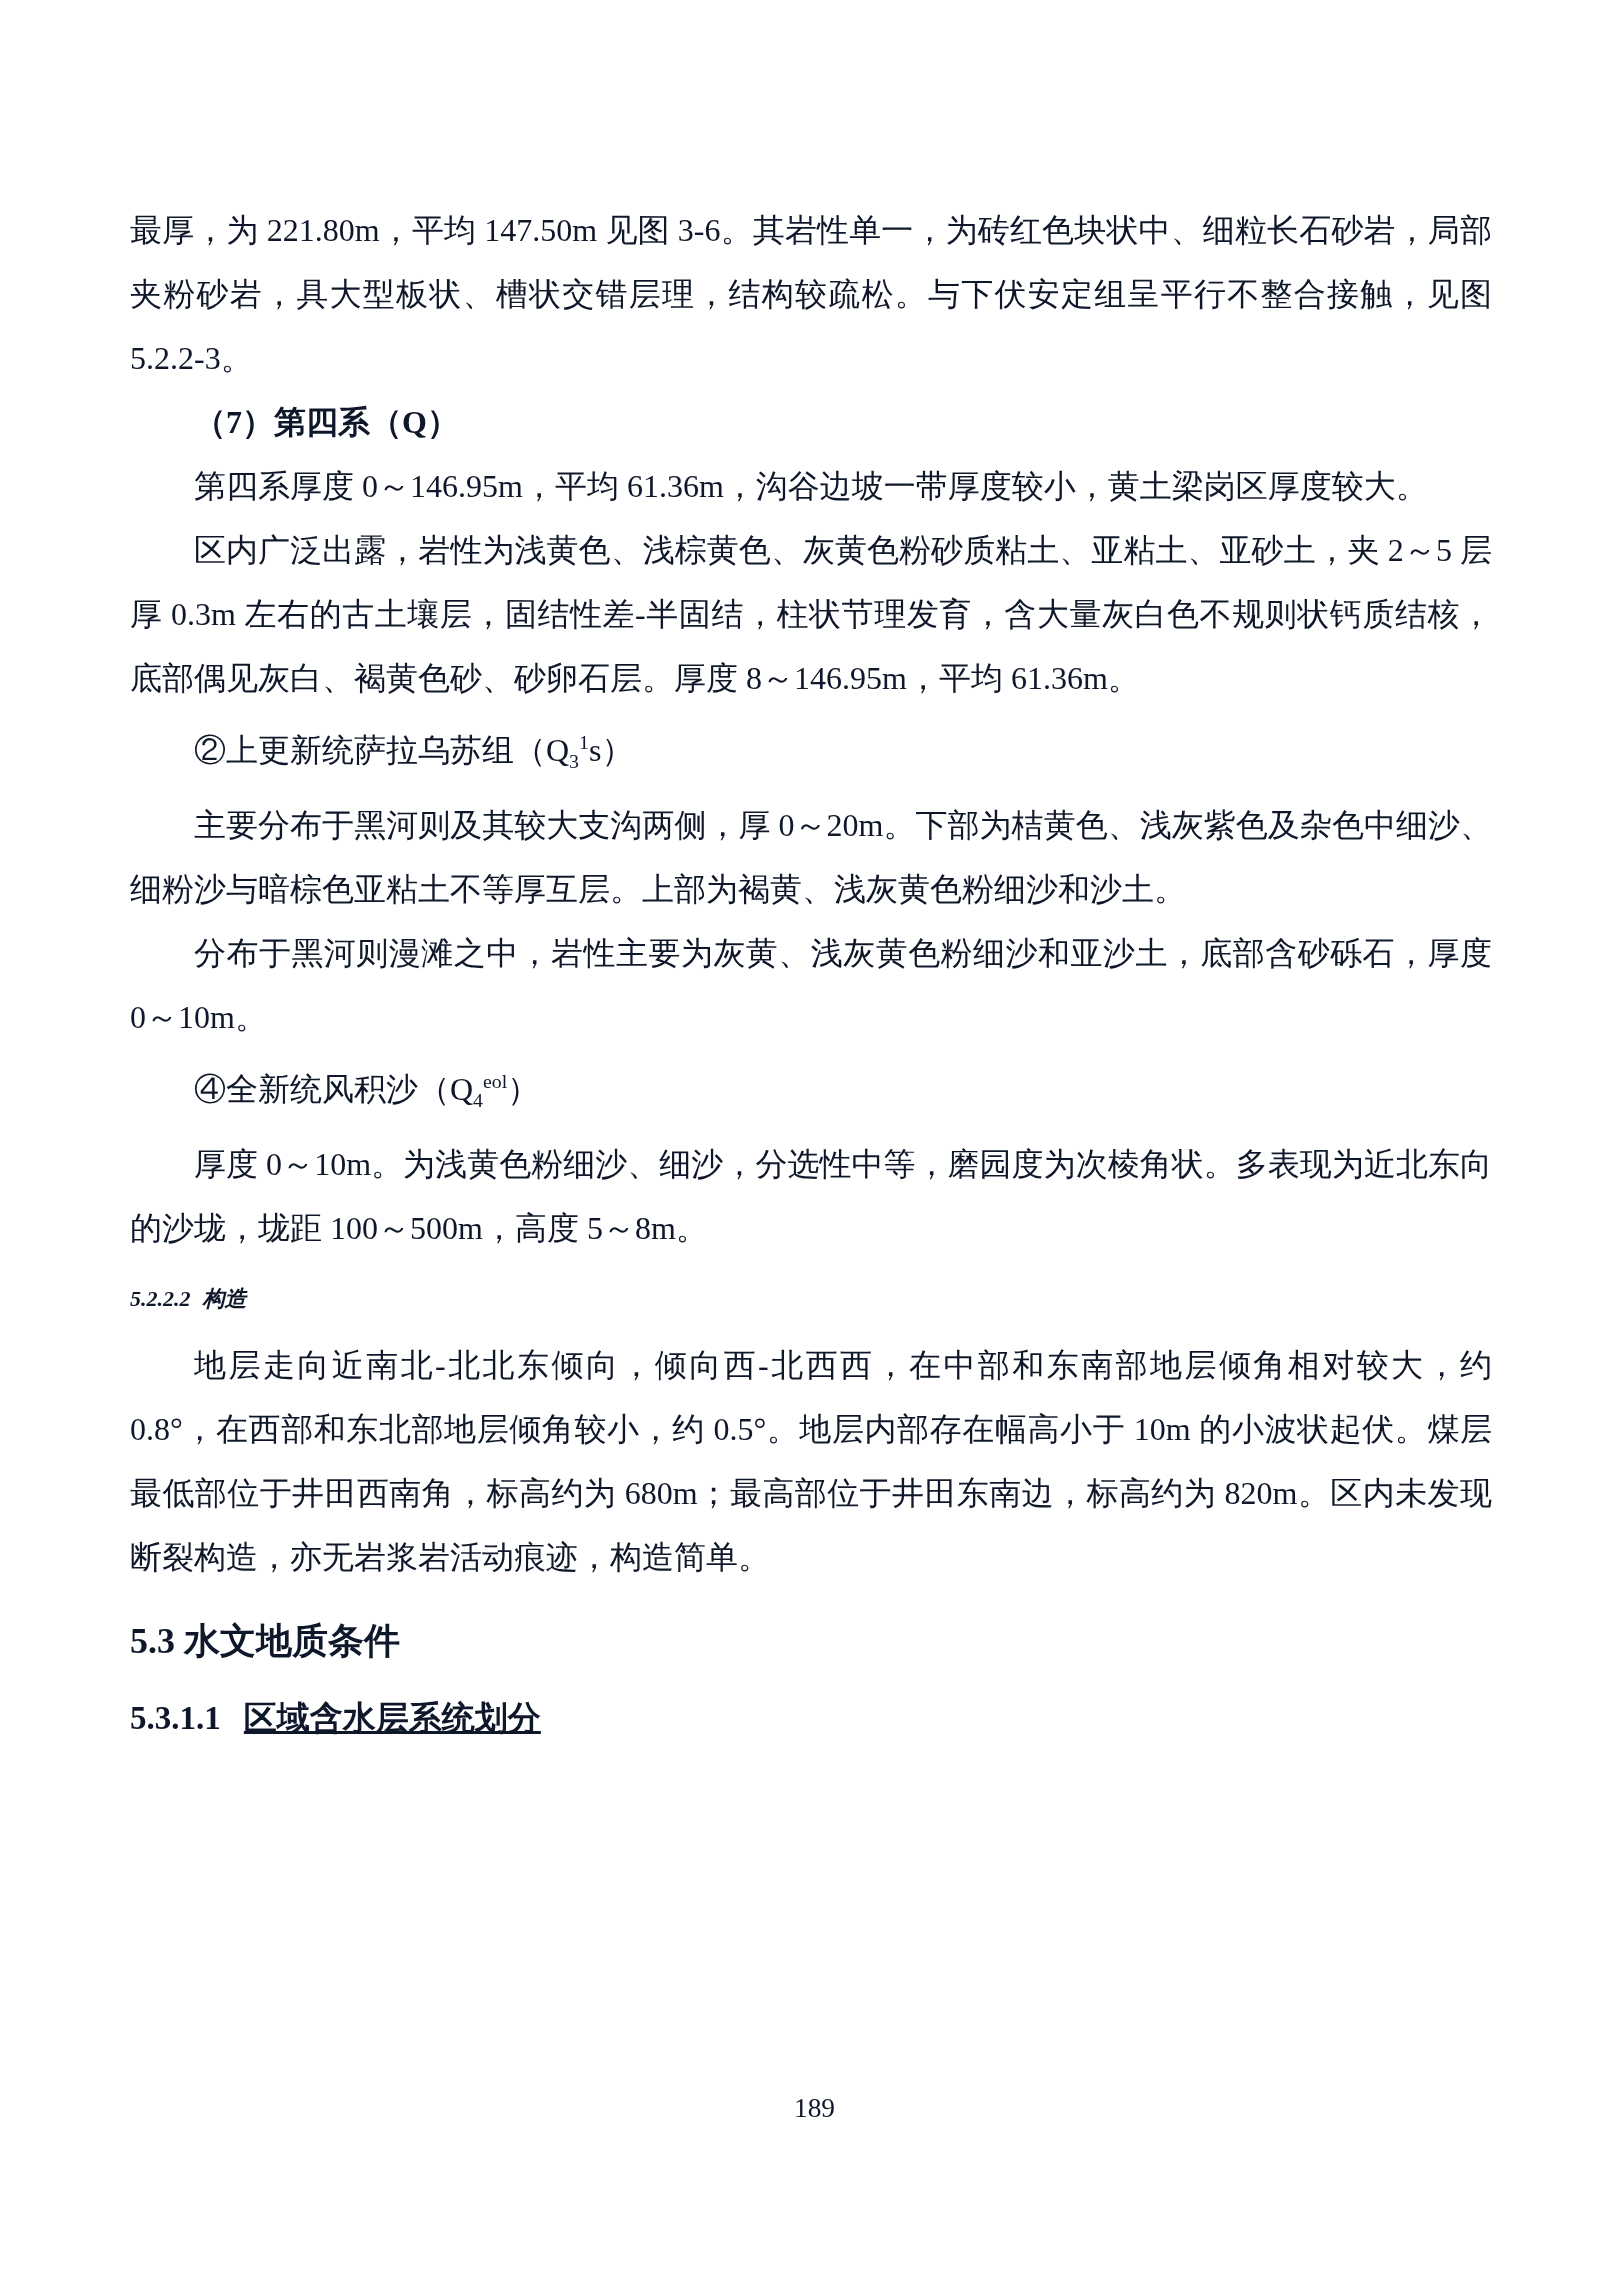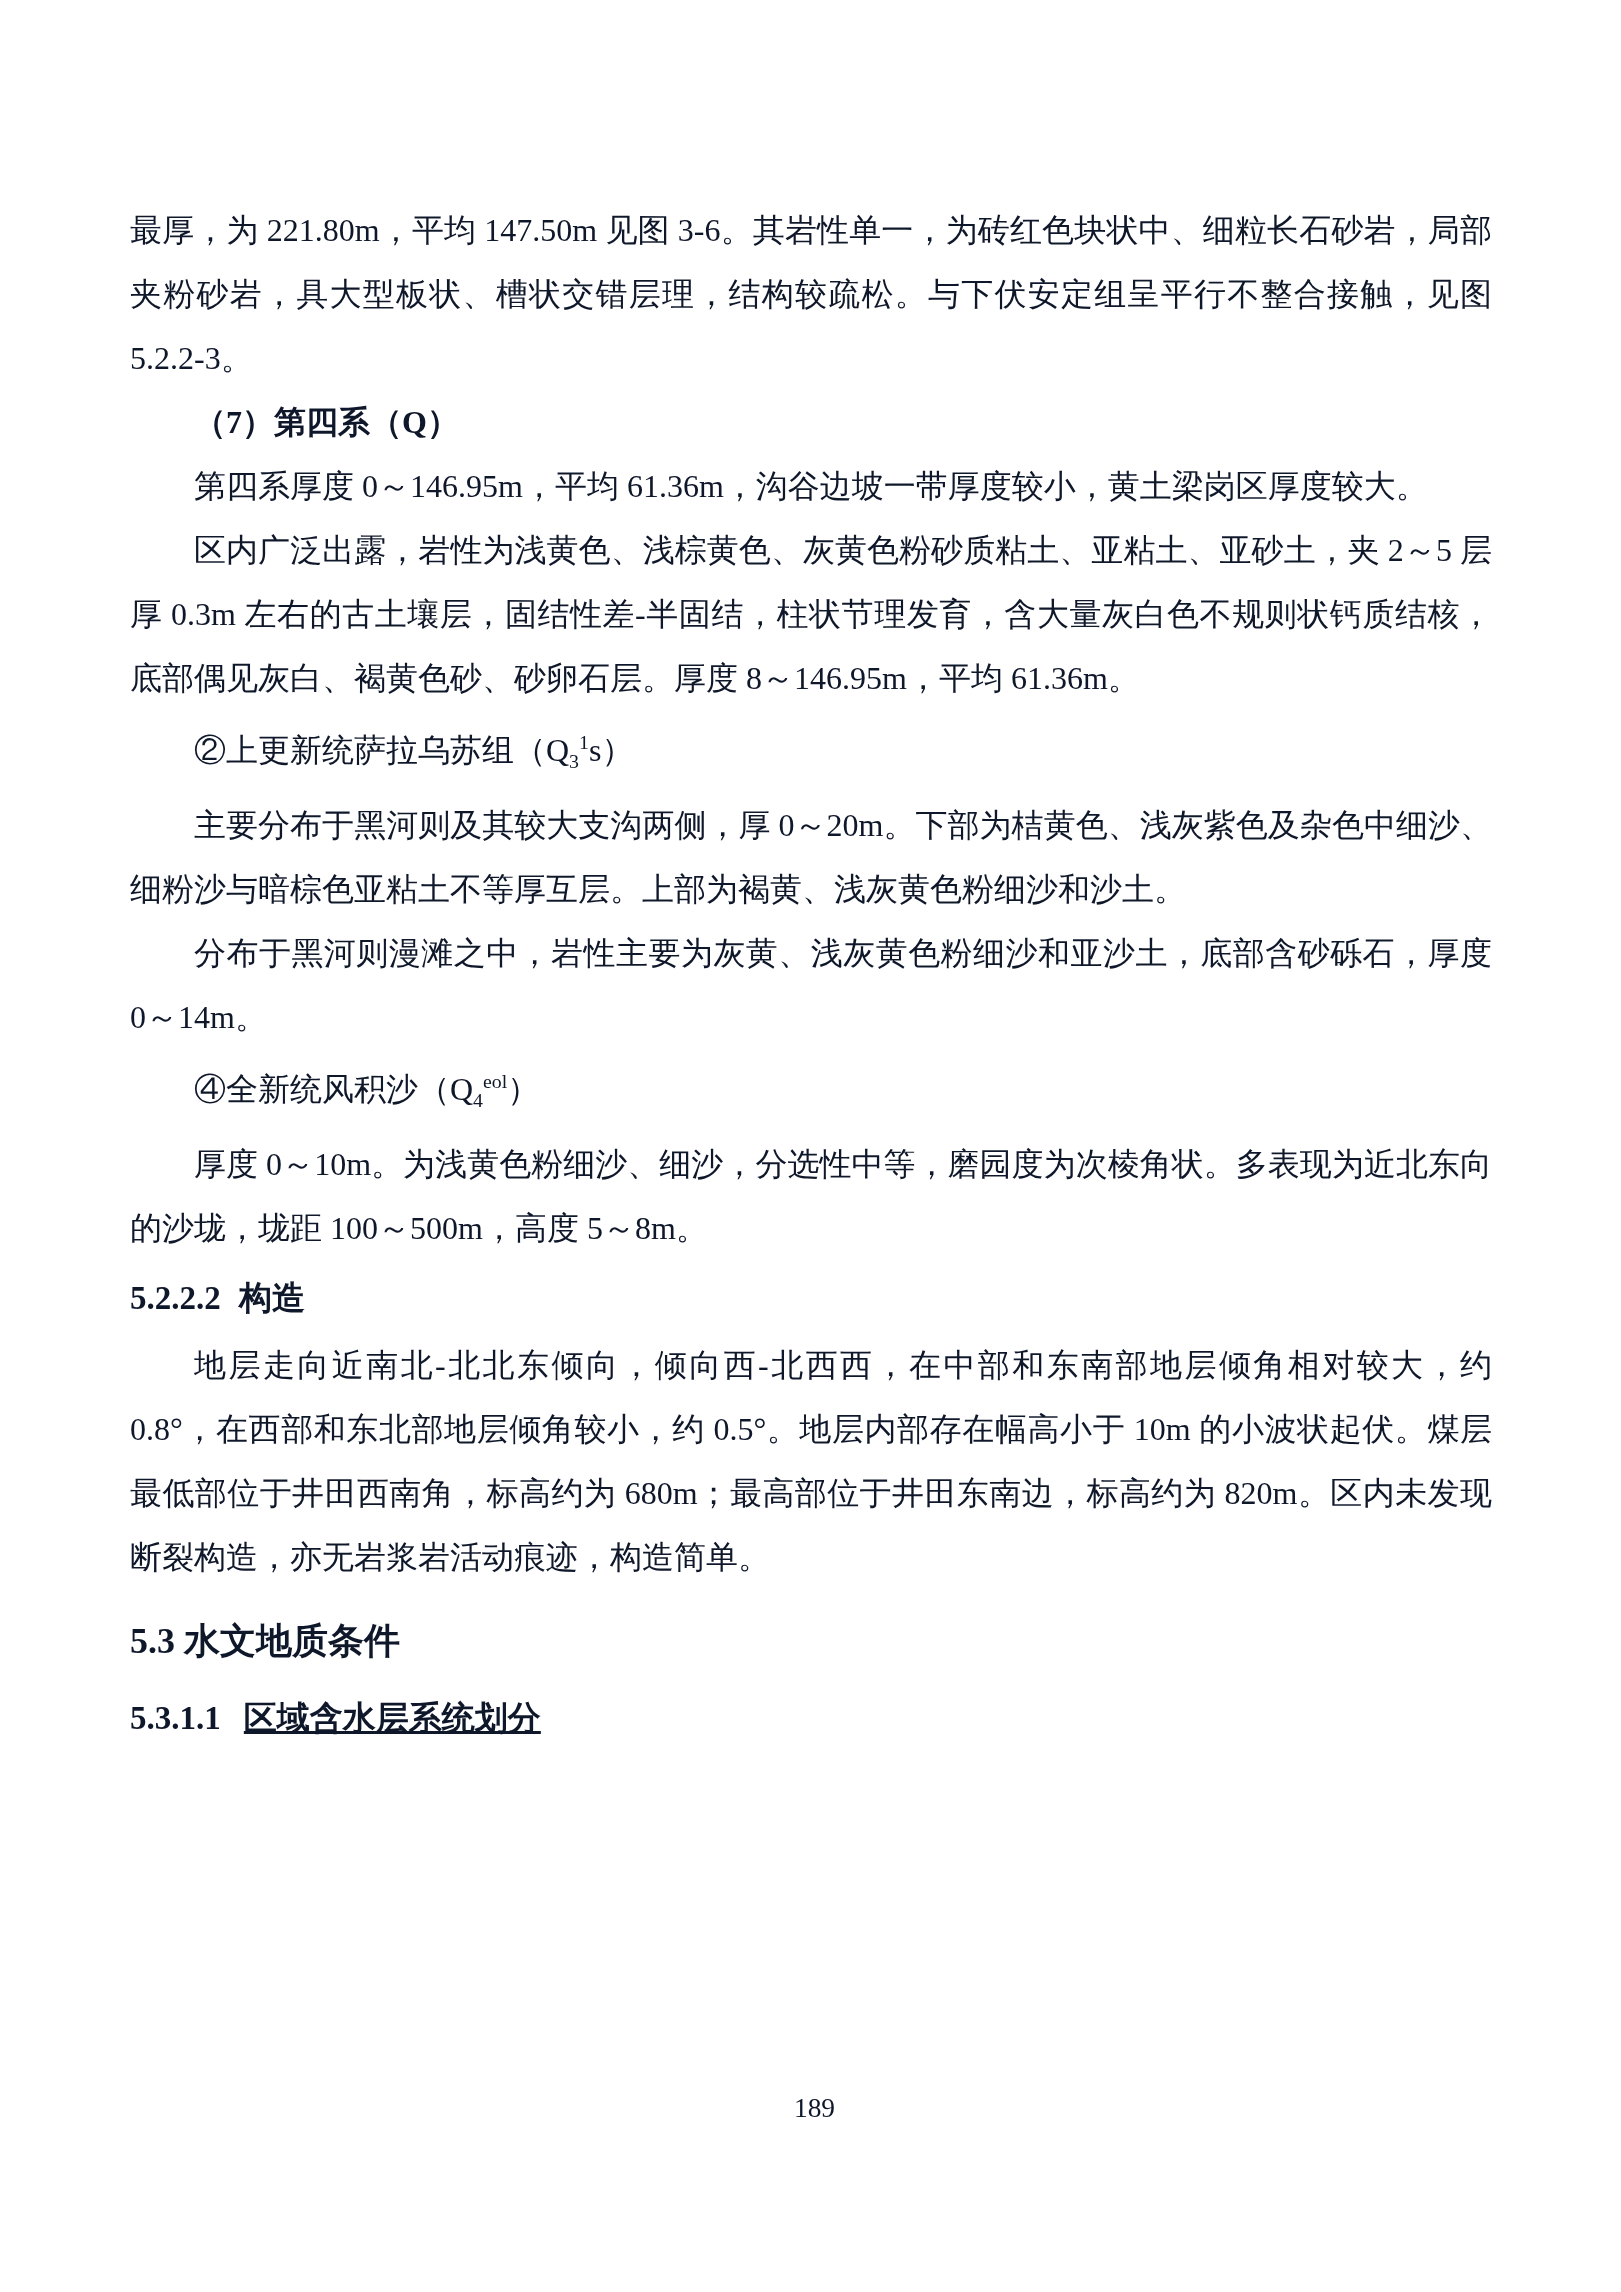--- a/index.html
+++ b/index.html
@@ -20,22 +20,23 @@
     text-align:justify;
     text-justify:inter-ideograph;
     margin:0;
     word-break:break-word;
   }
   .indent { text-indent:2em; }
   .bold { font-weight:bold; }
   sub { font-size:0.62em; }
   sup { font-size:0.62em; }
   .h-sub {
-    font-size:33px; line-height:69px; font-weight:bold;
+    font-size:22px; line-height:69px; font-weight:bold;
     margin:3.9px 0 0 0;
+    font-style:italic;
   }
   .h-sub .h-title { margin-left:0.55em; }
   .h2 {
     font-size:36px; line-height:80px; font-weight:bold;
     margin:11.8px 0 0 0;
   }
   .h2 .h-title { margin-left:0.25em; }
   .h3 {
     font-size:39px; line-height:78px; font-weight:bold;
     margin:0;
@@ -66,21 +67,21 @@
   <p class="para indent">第四系厚度 0～146.95m，平均 61.36m，沟谷边坡一带厚度较小，黄土梁岗区厚度较大。</p>
 
 
   <p class="para indent">区内广泛出露，岩性为浅黄色、浅棕黄色、灰黄色粉砂质粘土、亚粘土、亚砂土，夹 2～5 层厚 0.3m 左右的古土壤层，固结性差-半固结，柱状节理发育，含大量灰白色不规则状钙质结核，底部偶见灰白、褐黄色砂、砂卵石层。厚度 8～146.95m，平均 61.36m。</p>
 
   <p class="para indent"><span>②上更新统萨拉乌苏组（Q</span><sub>3</sub><sup>1</sup><span>s）</span></p>
 
   <p class="para indent">主要分布于黑河则及其较大支沟两侧，厚 0～20m。下部为桔黄色、浅灰紫色及杂色中细沙、细粉沙与暗棕色亚粘土不等厚互层。上部为褐黄、浅灰黄色粉细沙和沙土。</p>
 
 
-  <p class="para indent">分布于黑河则漫滩之中，岩性主要为灰黄、浅灰黄色粉细沙和亚沙土，底部含砂砾石，厚度 0～14m。</p>
+  <p class="para indent">分布于黑河则漫滩之中，岩性主要为灰黄、浅灰黄色粉细沙和亚沙土，底部含砂砾石，厚度 0～10m。</p>
 
   <p class="para indent"><span>④全新统风积沙（Q</span><sub>4</sub><sup>eol</sup><span>）</span></p>
 
   <p class="para indent">厚度 0～10m。为浅黄色粉细沙、细沙，分选性中等，磨园度为次棱角状。多表现为近北东向的沙垅，垅距 100～500m，高度 5～8m。</p>
 
   <p class="h-sub"><span>5.2.2.2</span><span class="h-title">构造</span></p>
 
 
   <p class="para indent">地层走向近南北-北北东倾向，倾向西-北西西，在中部和东南部地层倾角相对较大，约 0.8°，在西部和东北部地层倾角较小，约 0.5°。地层内部存在幅高小于 10m 的小波状起伏。煤层最低部位于井田西南角，标高约为 680m；最高部位于井田东南边，标高约为 820m。区内未发现断裂构造，亦无岩浆岩活动痕迹，构造简单。</p>
 

